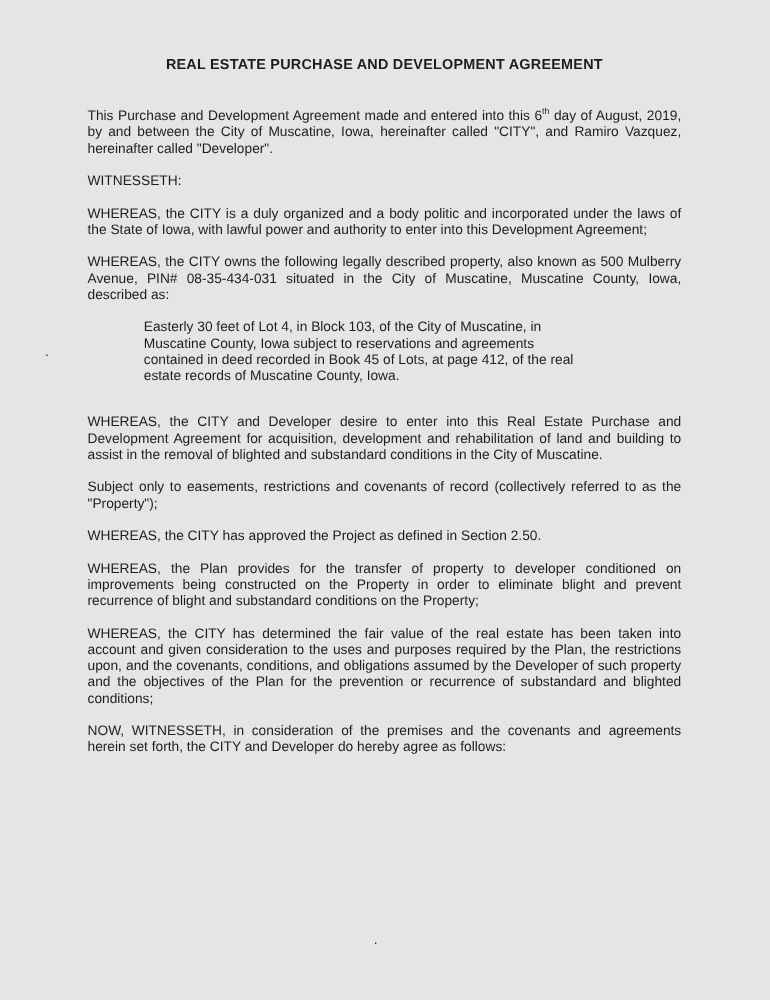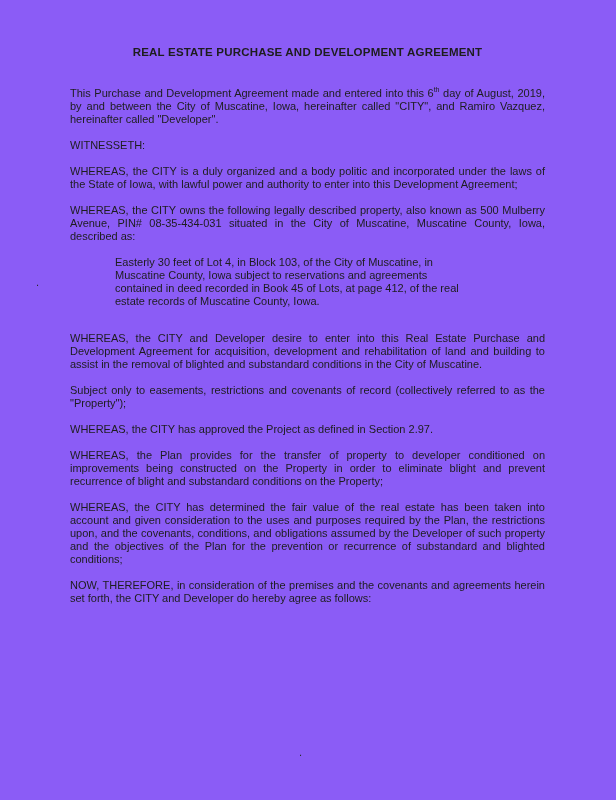--- a/index.html
+++ b/index.html
@@ -2,21 +2,21 @@
 <html><head>
 <meta charset="utf-8">
 <style>
   * { box-sizing: border-box; }
   html, body { margin: 0; padding: 0; background: #ffffff; }
   .page {
     position: relative;
     width: 616px;
     height: 800px;
     margin: 0 auto;
-    background: #8b5cf6;
+    background: #e5e5e5;
     color: #1d1d1d;
     font-family: "Liberation Sans", sans-serif;
     font-size: 11px;
     line-height: 13px;
     padding: 46px 71px 0 70px;
     overflow: hidden;
   }
   .title {
     text-align: center;
     font-weight: bold;
@@ -70,24 +70,24 @@
     <div class="legal-line">Easterly 30 feet of Lot 4, in Block 103, of the City of Muscatine, in</div>
     <div class="legal-line">Muscatine County, Iowa subject to reservations and agreements</div>
     <div class="legal-line">contained in deed recorded in Book 45 of Lots, at page 412, of the real</div>
     <div class="legal-line">estate records of Muscatine County, Iowa.</div>
   </div>
 
   <p class="para"><span class="lead">WHEREAS,</span><span> the CITY and Developer desire to enter into this Real Estate Purchase and Development Agreement for acquisition, development and rehabilitation of land and building to assist in the removal of blighted and substandard conditions in the City of Muscatine.</span></p>
 
   <p class="para"><span>Subject only to easements, restrictions and covenants of record (collectively referred to as the "Property");</span></p>
 
-  <p class="para"><span class="lead">WHEREAS,</span><span> the CITY has approved the Project as defined in Section 2.97.</span></p>
+  <p class="para"><span class="lead">WHEREAS,</span><span> the CITY has approved the Project as defined in Section 2.50.</span></p>
 
   <p class="para"><span class="lead">WHEREAS,</span><span> the Plan provides for the transfer of property to developer conditioned on improvements being constructed on the Property in order to eliminate blight and prevent recurrence of blight and substandard conditions on the Property;</span></p>
 
   <p class="para"><span class="lead">WHEREAS,</span><span> the CITY has determined the fair value of the real estate has been taken into account and given consideration to the uses and purposes required by the Plan, the restrictions upon, and the covenants, conditions, and obligations assumed by the Developer of such property and the objectives of the Plan for the prevention or recurrence of substandard and blighted conditions;</span></p>
 
-  <p class="para"><span class="lead">NOW, THEREFORE,</span><span> in consideration of the premises and the covenants and agreements herein set forth, the CITY and Developer do hereby agree as follows:</span></p>
+  <p class="para"><span class="lead">NOW, WITNESSETH,</span><span> in consideration of the premises and the covenants and agreements herein set forth, the CITY and Developer do hereby agree as follows:</span></p>
 
   <span class="artifact artifact-left">.</span>
   <span class="artifact artifact-bottom">.</span>
 
 </div>
 
 </body></html>

